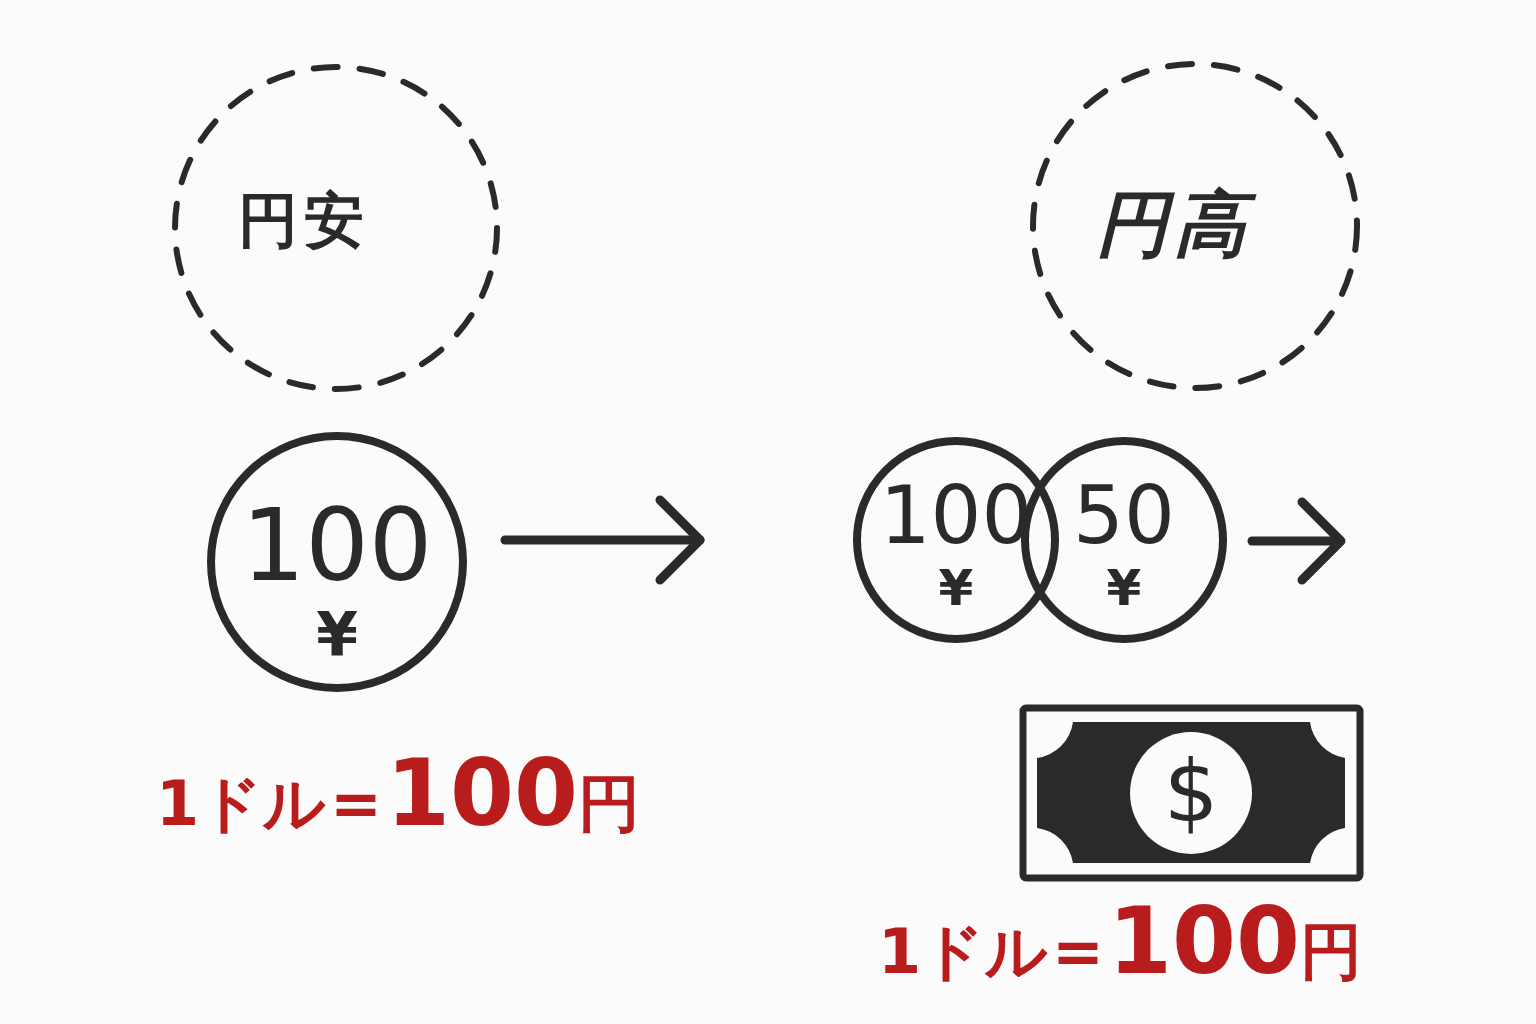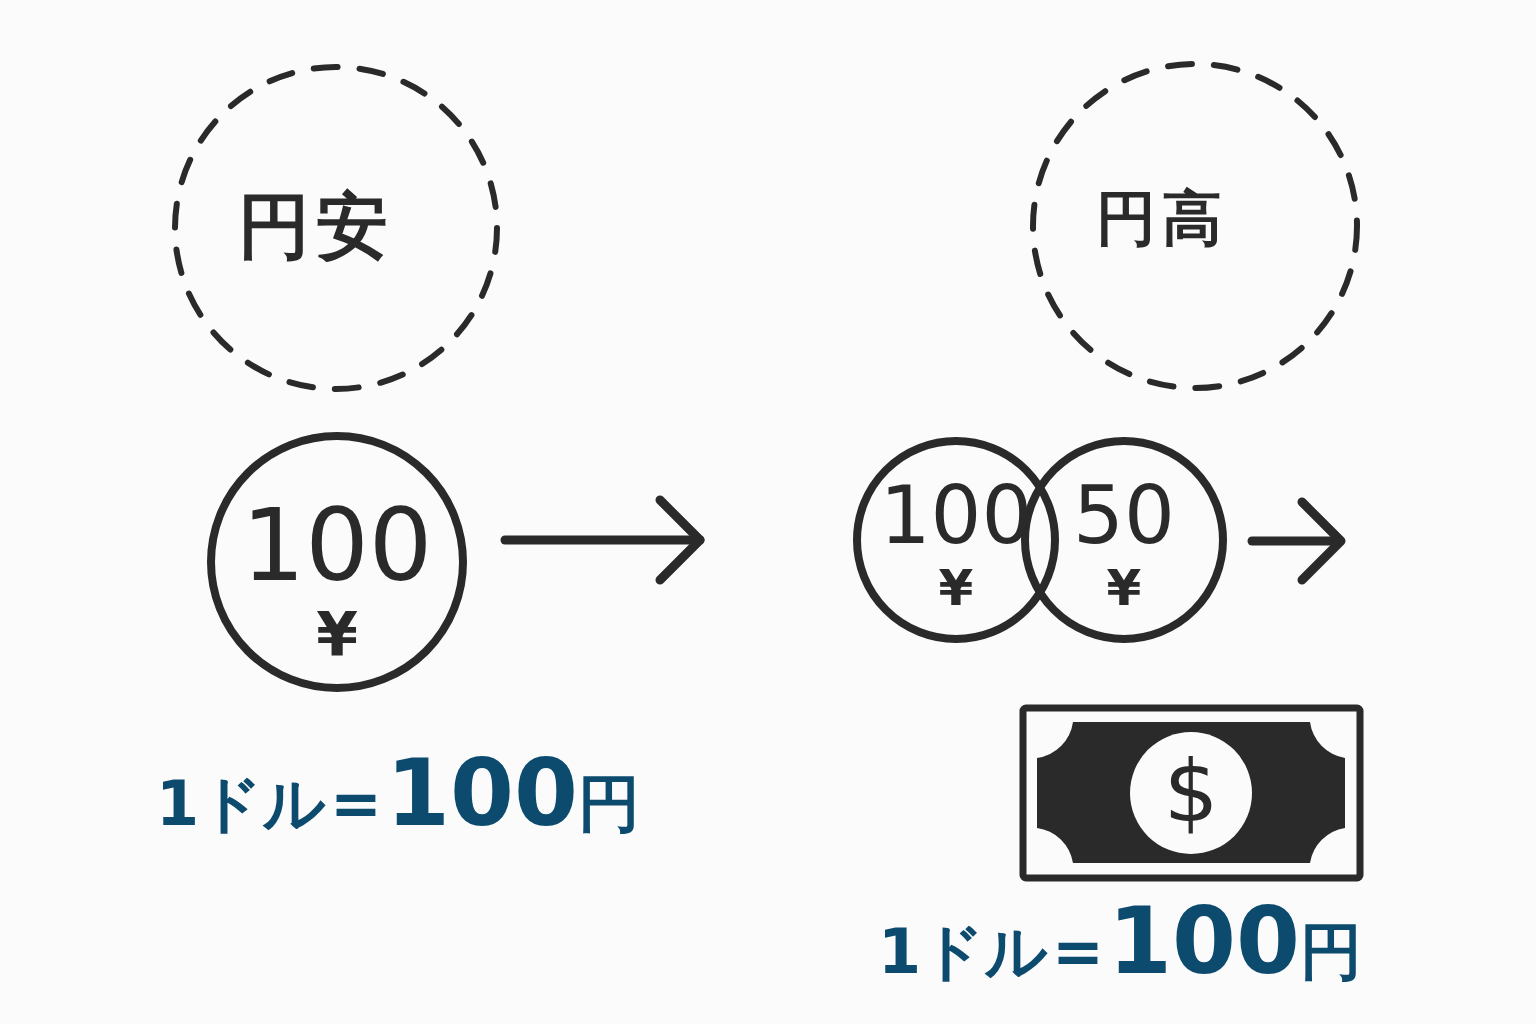--- a/index.html
+++ b/index.html
@@ -11,21 +11,21 @@
     color: #2a2a2a;
   }
   svg.canvas { position: absolute; left: 0; top: 0; }
   .label {
     position: absolute;
     font-weight: bold;
     color: #2a2a2a;
     white-space: nowrap;
     line-height: 1;
   }
-  .rate { position: absolute; white-space: nowrap; line-height: 1; color: #0c4a6e; font-weight: bold; }
+  .rate { position: absolute; white-space: nowrap; line-height: 1; color: #b91c1c; font-weight: bold; }
   .rate .small { font-size: 62px; }
   .rate .big { font-size: 92px; }
   .rate .yen { font-size: 62px; }
   .coin-num { position: absolute; text-align: center; line-height: 1; font-weight: normal; color: #2a2a2a; }
 </style>
 </head>
 <body>
 
 <svg class="canvas" width="1536" height="1024" viewBox="0 0 1536 1024">
 
@@ -48,22 +48,22 @@
     <polyline points="1302,502 1341,541 1302,580"></polyline>
   </g>
 
   <g>
     <rect x="1023" y="708" width="337" height="170" rx="3" fill="none" stroke="#2a2a2a" stroke-width="7"></rect>
     <path d="M1073,722 L1310,722 A42,42 0 0 0 1345,758 L1345,828 A42,42 0 0 0 1310,863 L1073,863 A42,42 0 0 0 1037,828 L1037,758 A42,42 0 0 0 1073,722 Z" fill="#2a2a2a"></path>
     <circle cx="1191" cy="793" r="61" fill="#fbfbfb"></circle>
   </g>
 </svg>
 
-<div class="label" style="left:238px; top:190px; font-size:72px; letter-spacing:6px;">円安</div>
-<div class="label" style="left:1096px; top:188px; font-size:60px; letter-spacing:6px;">円高</div>
+<div class="label" style="left:238px; top:190px; font-size:60px; letter-spacing:6px;">円安</div>
+<div class="label" style="left:1096px; top:188px; font-size:72px; letter-spacing:6px;font-style:italic;">円高</div>
 
 <div class="coin-num" style="left:237px; top:496px; width:200px; font-size:100px;">100</div>
 <div class="coin-num" style="left:287px; top:604px; width:100px; font-size:60px; font-weight:bold;">¥</div>
 
 <div class="coin-num" style="left:876px; top:476px; width:160px; font-size:80px;">100</div>
 <div class="coin-num" style="left:916px; top:563px; width:80px; font-size:50px; font-weight:bold;">¥</div>
 
 <div class="coin-num" style="left:1054px; top:476px; width:140px; font-size:80px;text-align:center;">50</div>
 <div class="coin-num" style="left:1084px; top:563px; width:80px; font-size:50px; font-weight:bold;">¥</div>
 

